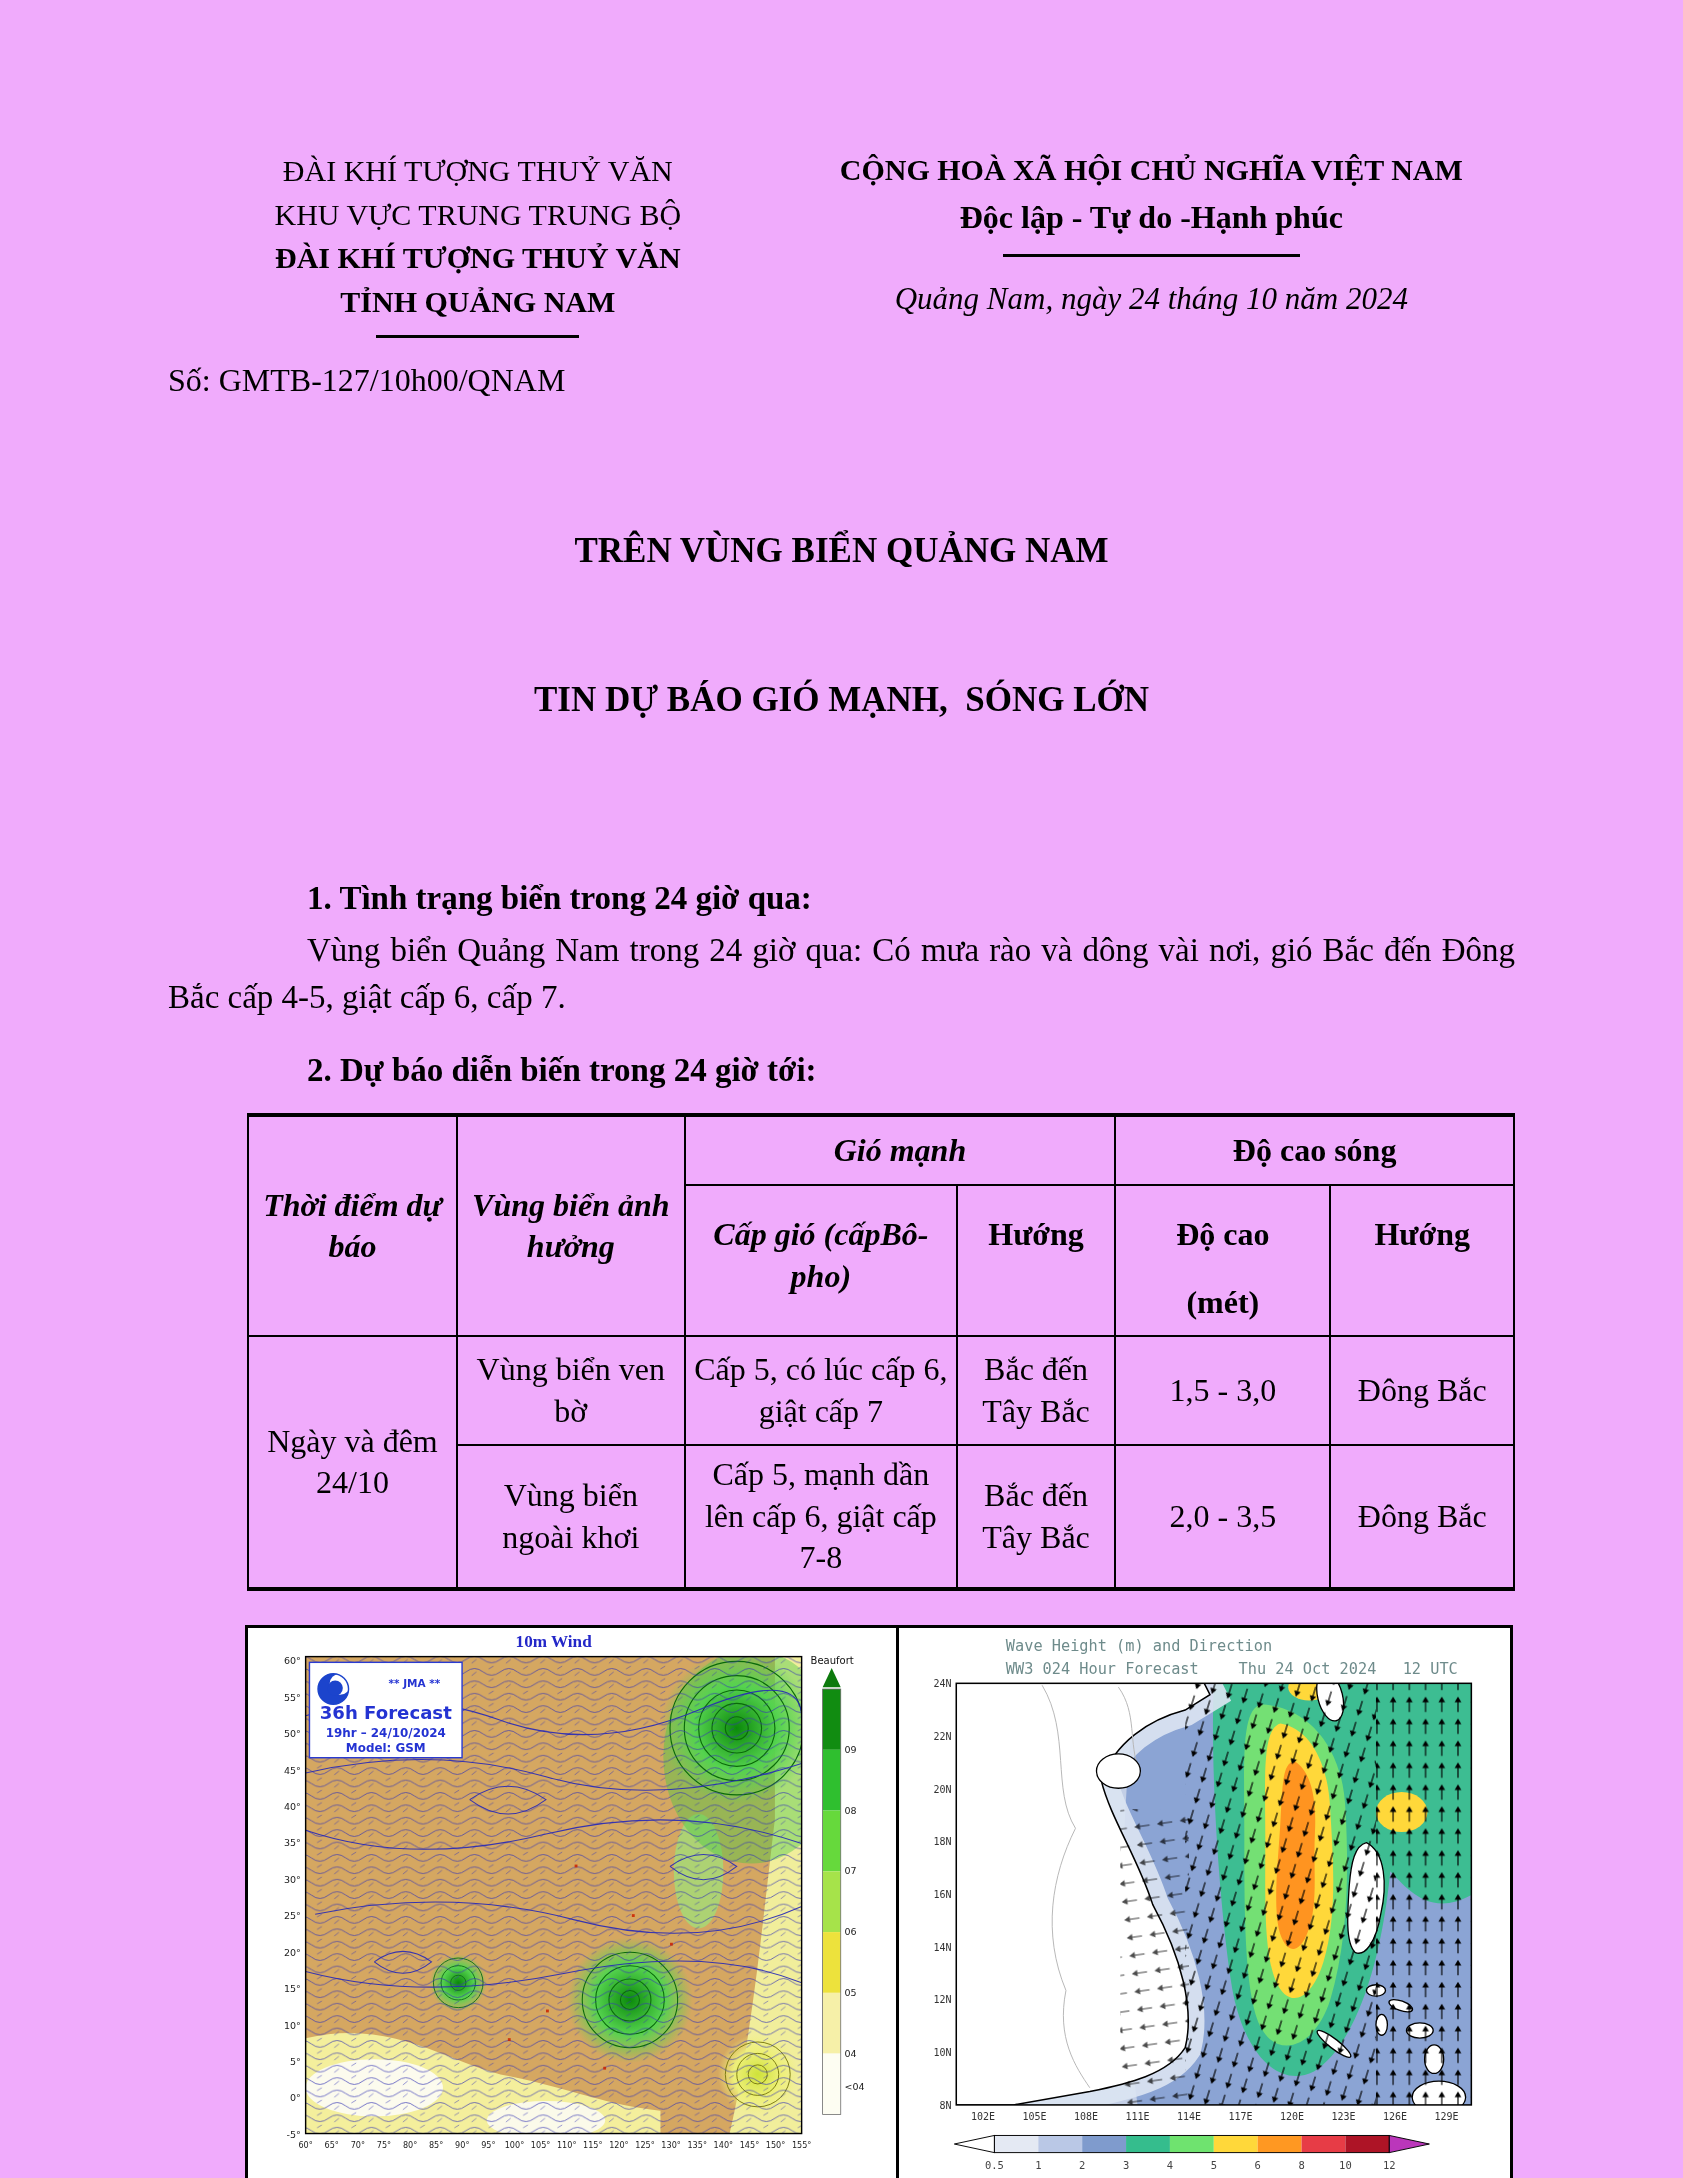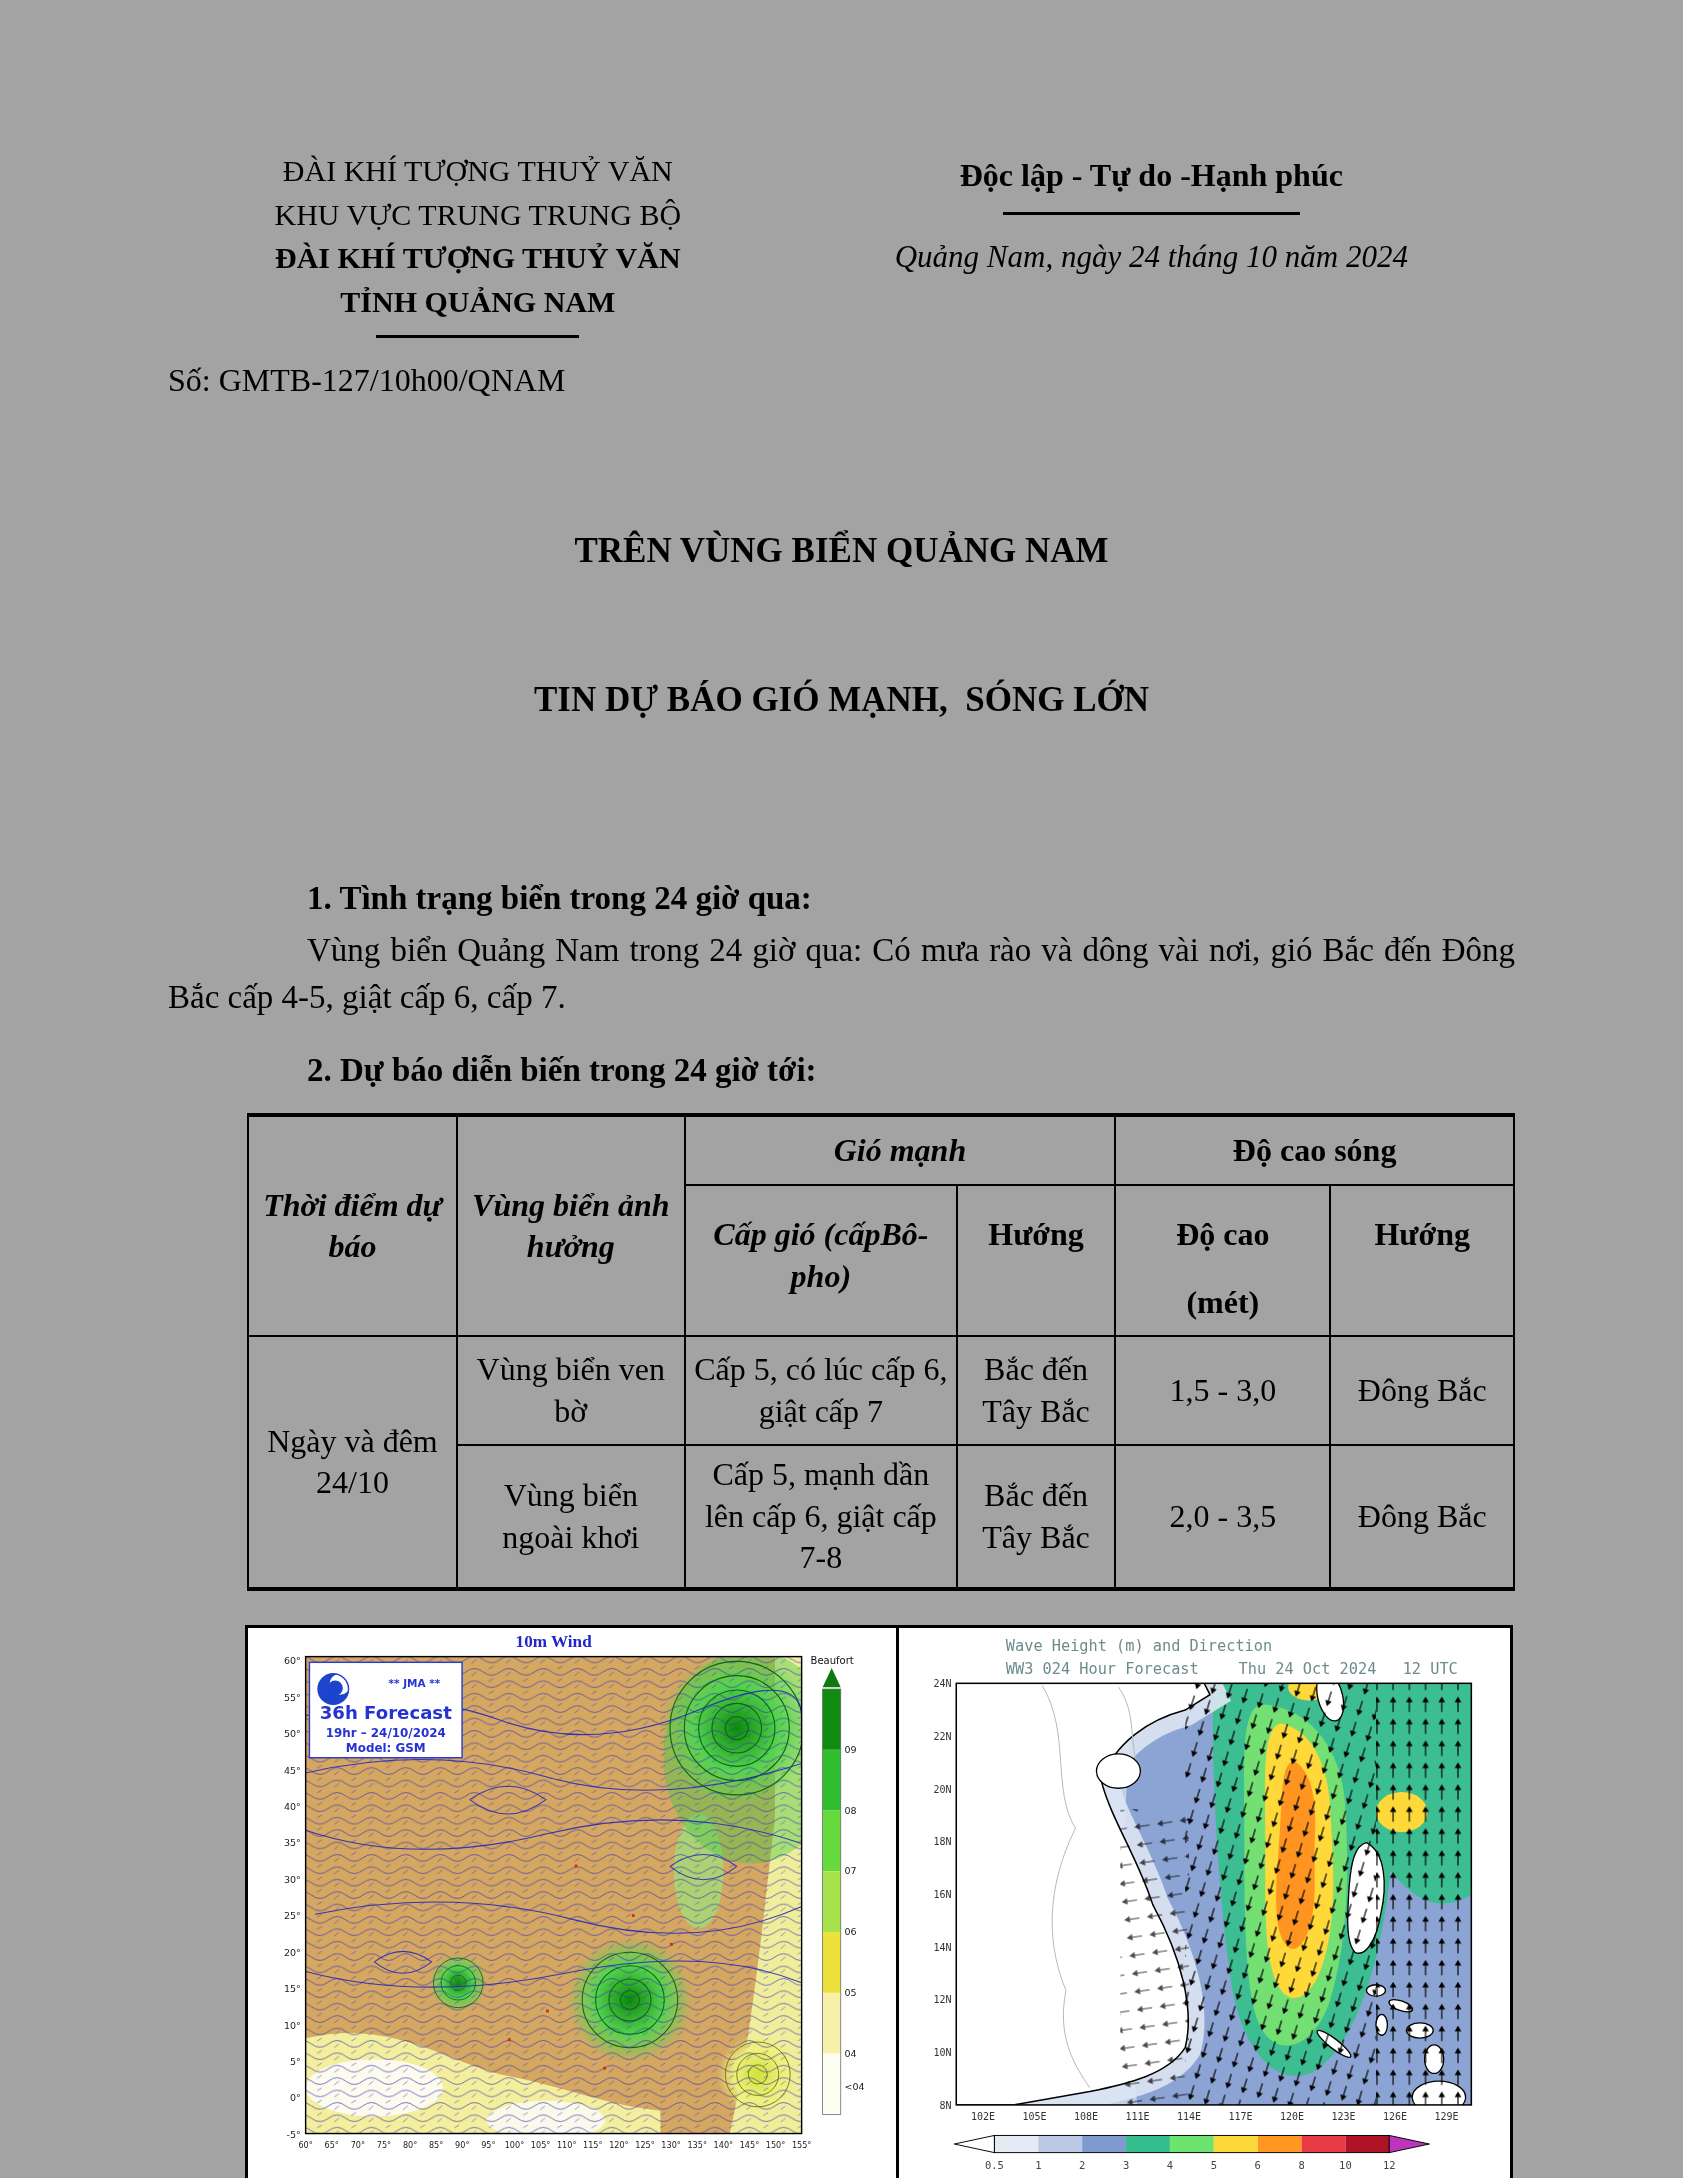--- a/index.html
+++ b/index.html
@@ -1,18 +1,18 @@
 <!DOCTYPE html>
 <html><head>
 <meta charset="utf-8">
 <style>
   html,body { margin:0; padding:0; background:#e9e9e9; }
   .page {
     position:relative; width:1683px; height:2178px; margin:0 auto;
-    background:#a3a3a3; color:#000;
+    background:#f0abfc; color:#000;
     font-family:"Liberation Serif", serif;
     box-sizing:border-box; padding:149px 168px 0 168px; overflow:hidden;
   }
   
   .header { display:flex; }
   .header-left  { width:46%; text-align:center; font-size:30px; line-height:1.45; }
   .header-right { width:54%; text-align:center; font-size:30px; line-height:1.4; }
   .hl-bold { font-weight:bold; }
   .underline-left  { width:203px; border-top:3px solid #000; margin:12px auto 0; }
   .underline-right { width:297px; border-top:3px solid #000; margin:14px auto 0; }
@@ -69,20 +69,21 @@
 
   <div class="header">
     <div class="header-left">
       <div>ĐÀI KHÍ TƯỢNG THUỶ VĂN</div>
       <div>KHU VỰC TRUNG TRUNG BỘ</div>
       <div class="hl-bold">ĐÀI KHÍ TƯỢNG THUỶ VĂN</div>
       <div class="hl-bold">TỈNH QUẢNG NAM</div>
       <div class="underline-left"></div>
     </div>
     <div class="header-right">
+      <div class="nat-title">CỘNG HOÀ XÃ HỘI CHỦ NGHĨA VIỆT NAM</div>
       <div class="motto">Độc lập - Tự do -Hạnh phúc</div>
       <div class="underline-right"></div>
       <div class="date-line">Quảng Nam, ngày 24 tháng 10 năm 2024</div>
     </div>
   </div>
 
   <div class="doc-number">Số: GMTB-127/10h00/QNAM</div>
 
   <div class="doc-title">
     <div>TRÊN VÙNG BIỂN QUẢNG NAM</div>

